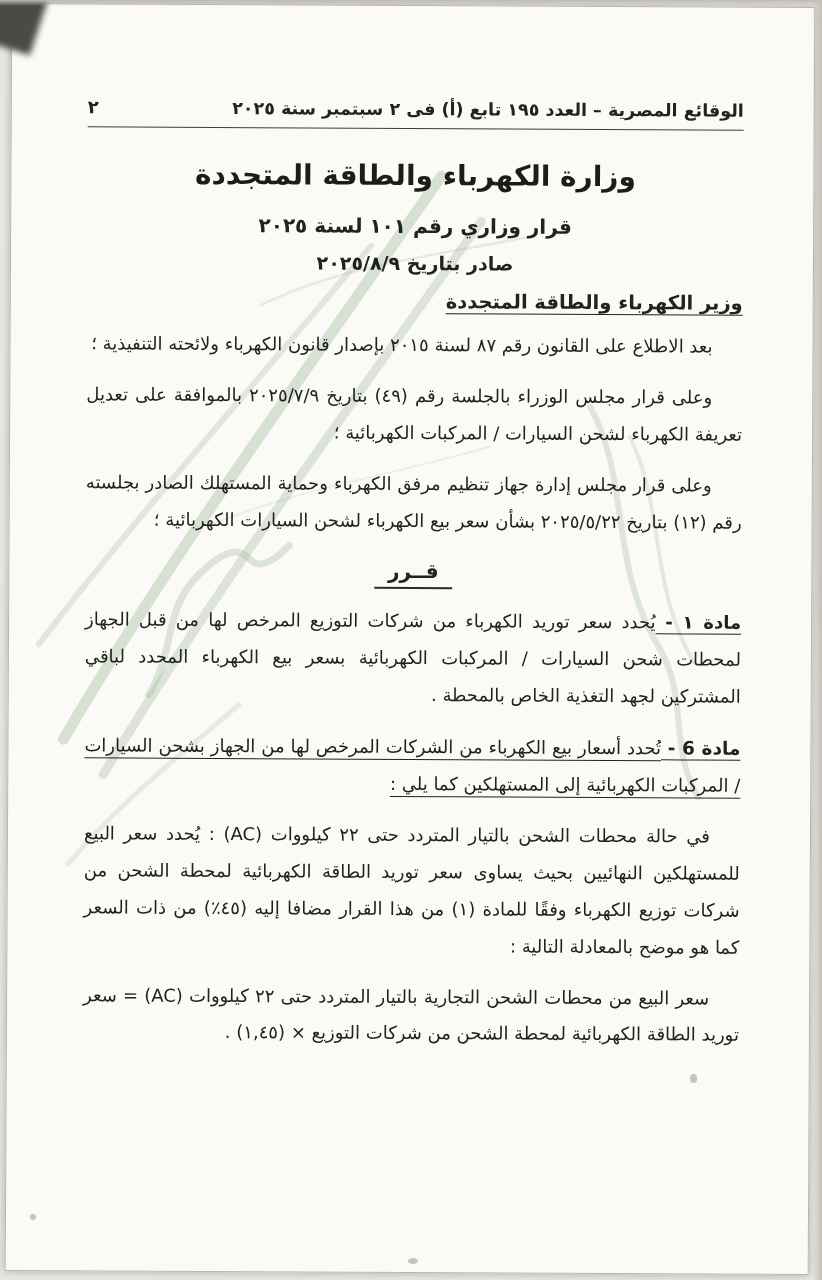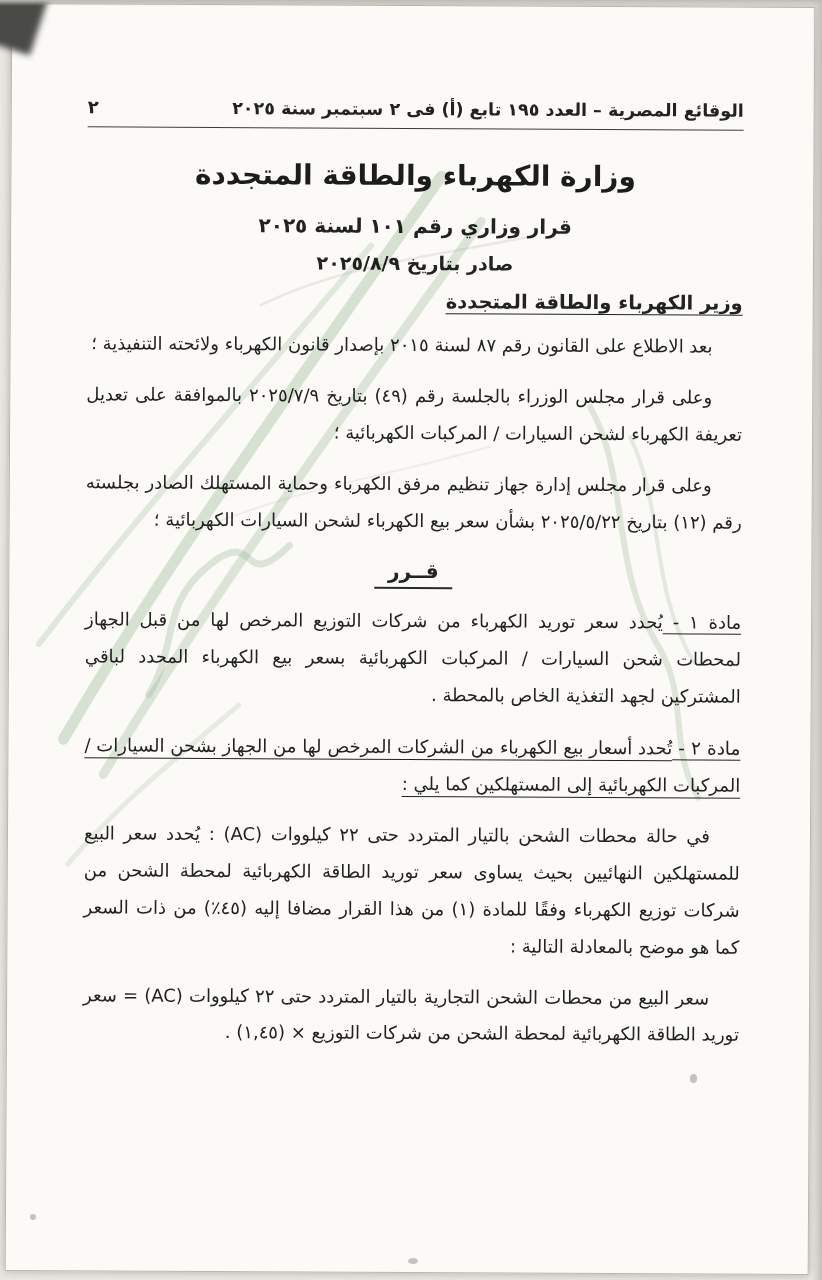--- a/index.html
+++ b/index.html
@@ -125,21 +125,21 @@
     border-bottom: 2px solid #2a2a28;
     padding: 0 14px 4px 14px;
   }
   .article {
     margin: 14px 0 0 0;
     font-size: 18px;
     line-height: 2.05;
     text-align: justify;
   }
   .article .label {
-    font-weight: normal;
+    font-weight: bold;
     text-decoration: underline;
     text-underline-offset: 5px;
   }
   .article.underlined .text {
     text-decoration: underline;
     text-underline-offset: 6px;
   }
   .article.underlined .label { font-size: 18.5px; }
 </style>
 </head>
@@ -187,21 +187,21 @@
       <div class="qarar-wrap">
         <span class="qarar">قــرر</span>
       </div>
 
       <p class="article">
         <span class="label">مادة ١ - </span>
         <span class="text">يُحدد سعر توريد الكهرباء من شركات التوزيع المرخص لها من قبل الجهاز لمحطات شحن السيارات / المركبات الكهربائية بسعر بيع الكهرباء المحدد لباقي المشتركين لجهد التغذية الخاص بالمحطة .</span>
       </p>
 
       <p class="article underlined">
-        <span class="label">مادة ٢ - </span>
+        <span class="label">مادة 6 - </span>
         <span class="text">تُحدد أسعار بيع الكهرباء من الشركات المرخص لها من الجهاز بشحن السيارات / المركبات الكهربائية إلى المستهلكين كما يلي :</span>
       </p>
 
       <p class="body">في حالة محطات الشحن بالتيار المتردد حتى ٢٢ كيلووات (AC) : يُحدد سعر البيع للمستهلكين النهائيين بحيث يساوى سعر توريد الطاقة الكهربائية لمحطة الشحن من شركات توزيع الكهرباء وفقًا للمادة (١) من هذا القرار مضافا إليه (٤٥٪) من ذات السعر كما هو موضح بالمعادلة التالية :</p>
 
       <p class="body">سعر البيع من محطات الشحن التجارية بالتيار المتردد حتى ٢٢ كيلووات (AC) = سعر توريد الطاقة الكهربائية لمحطة الشحن من شركات التوزيع × (١,٤٥) .</p>
 
     </div>
   </div>
 

